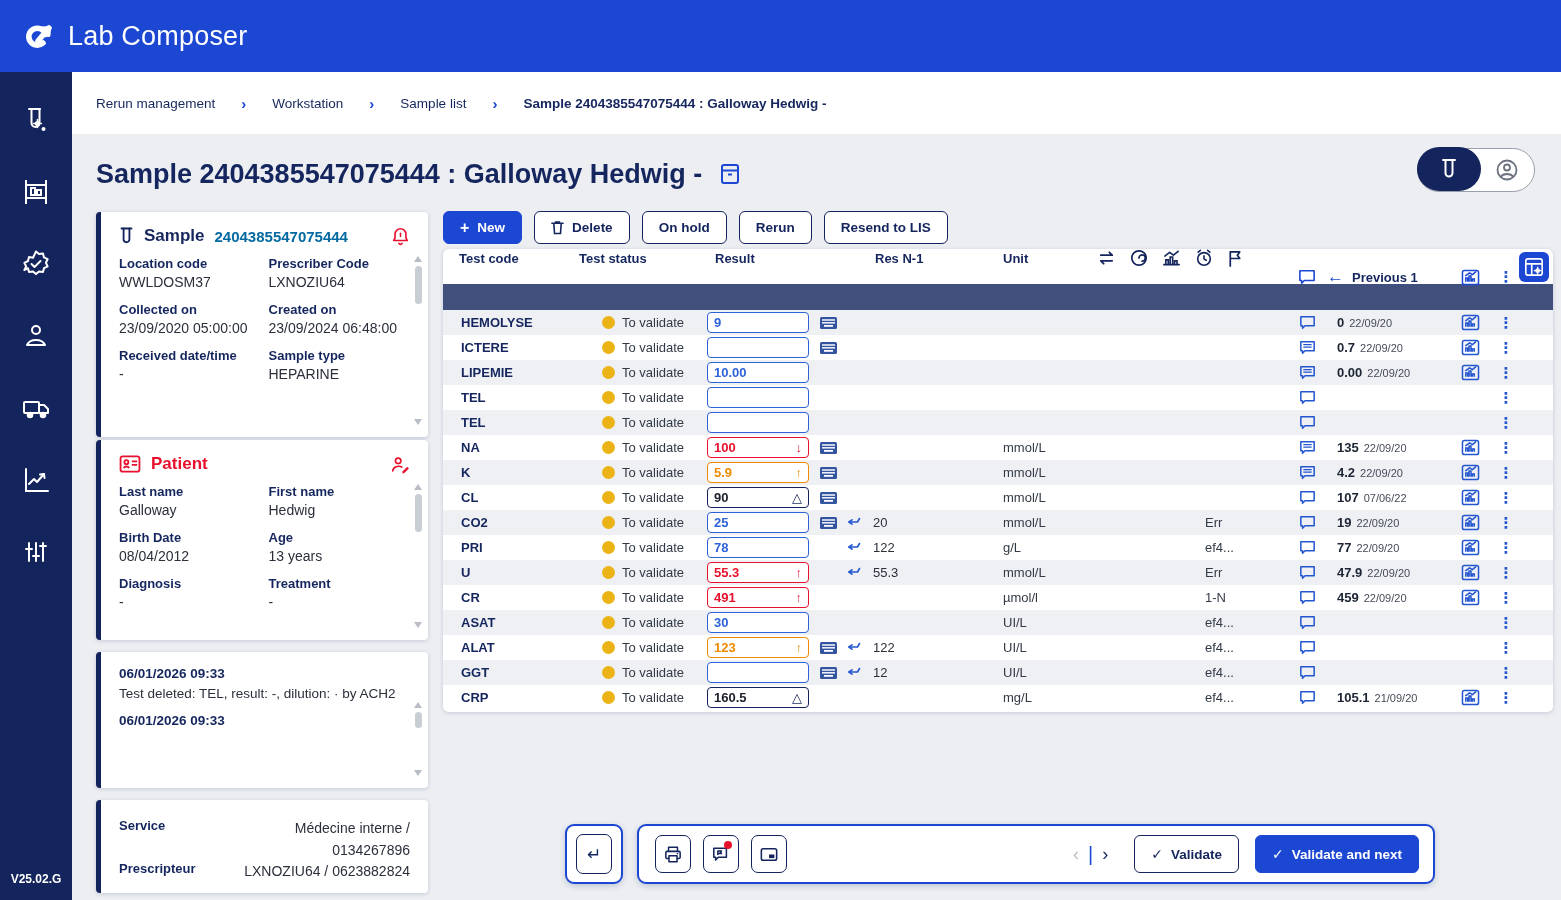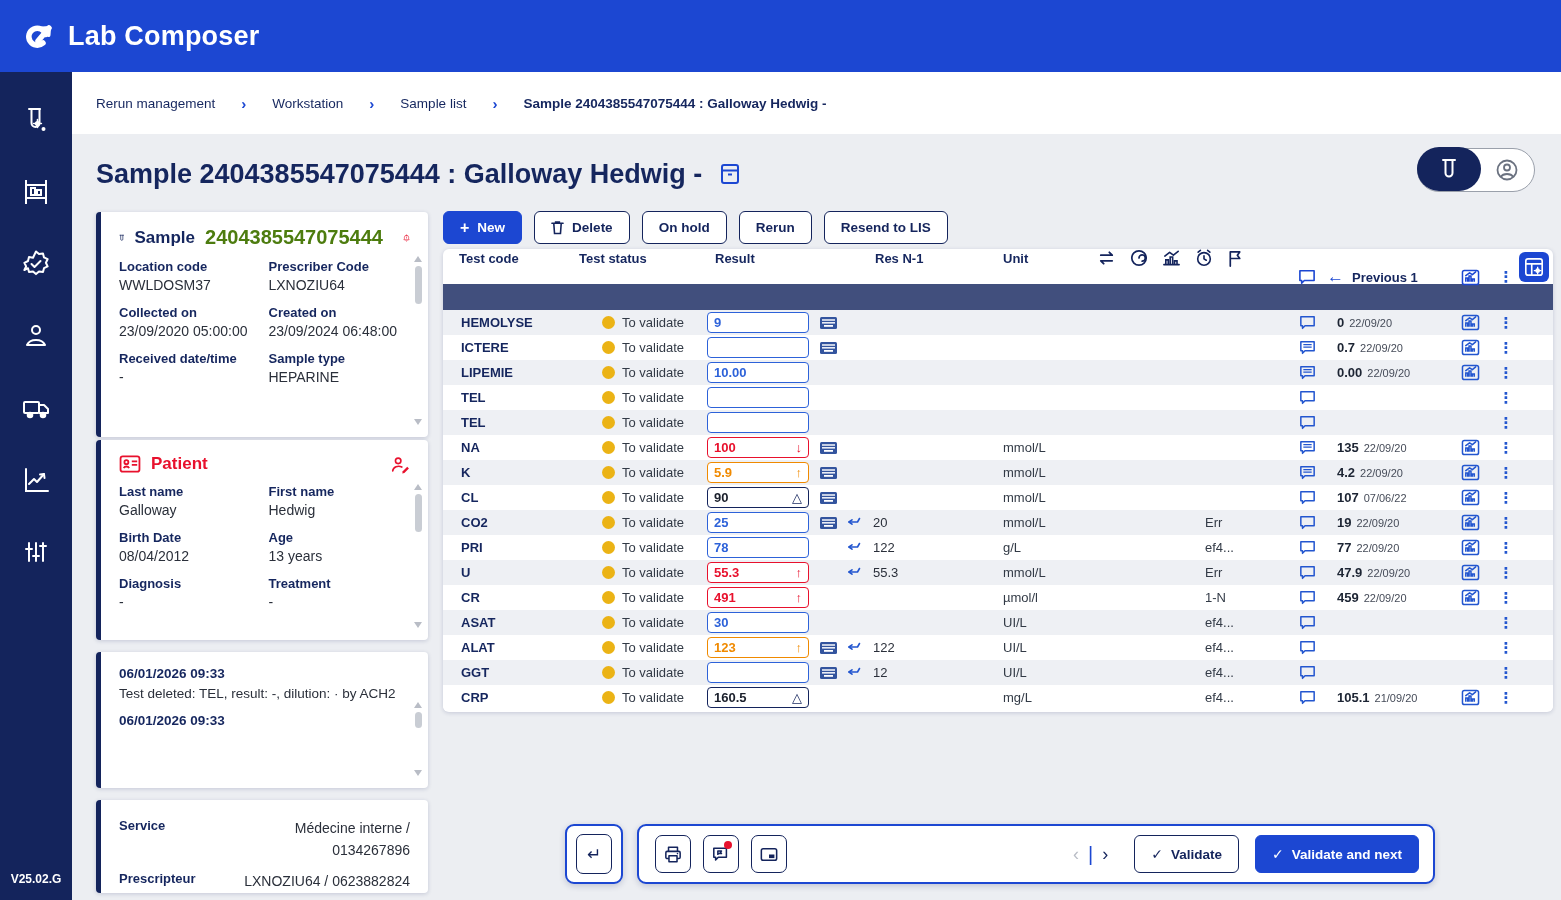--- a/index.html
+++ b/index.html
@@ -3,21 +3,21 @@
 <meta charset="utf-8">
 <style>
   * { margin:0; padding:0; box-sizing:border-box; }
   html,body { width:1561px; height:900px; overflow:hidden;
     font-family:"Liberation Sans","DejaVu Sans",sans-serif; background:#eceef2; color:#15265e; }
 
   
   .topbar { position:absolute; left:0; top:0; width:1561px; height:72px; background:#1c47d2;
     display:flex; align-items:center; padding-left:22px; z-index:5; }
   .logo-mark { width:34px; height:34px; margin-right:12px; }
-  .logo-text { color:#fff; font-size:27px; font-weight:700; letter-spacing:.2px; }
+  .logo-text { color:#fff; font-size:27px; font-weight:400; letter-spacing:.2px; }
 
   
   .sidebar { position:absolute; left:0; top:72px; width:72px; height:828px; background:#14245c;
     display:flex; flex-direction:column; align-items:center; padding-top:12px; z-index:4; }
   .side-icon { width:72px; height:72px; display:flex; align-items:center; justify-content:center; cursor:pointer; }
   .side-icon svg { width:30px; height:30px; }
   .version { position:absolute; left:0; bottom:14px; width:72px; text-align:center; color:#fff; font-size:12px; font-weight:700; }
 
   
   .breadcrumb-bar { position:absolute; left:72px; top:72px; width:1489px; height:62px; background:#fff;
@@ -35,34 +35,34 @@
   .view-toggle .seg-tube { width:64px; height:44px; margin:-1.5px 0 0 -1.5px; background:#14245c; border-radius:24px;
     display:flex; align-items:center; justify-content:center; cursor:pointer; }
   .view-toggle .seg-person { flex:1; display:flex; align-items:center; justify-content:center; cursor:pointer; }
 
   
   .card { position:absolute; left:96px; width:332px; background:#fff; border-left:5px solid #14245c;
     border-radius:4px; box-shadow:0 1px 4px rgba(20,36,92,.18); padding:14px 18px 10px 18px; }
   .card-head { display:flex; align-items:center; gap:10px; margin-bottom:10px; }
   .card-title { font-size:17px; font-weight:700; color:#15265e; }
   .card-title.red { color:#e8112d; }
-  .card-id { font-size:20px; font-weight:700; color:#4d7c0f; }
+  .card-id { font-size:15px; font-weight:700; color:#0369a1; }
   .card-head .spacer { flex:1; }
   .field-grid { display:grid; grid-template-columns:1fr 1fr; row-gap:12px; column-gap:8px; }
   .f-label { font-size:13px; font-weight:700; color:#15265e; margin-bottom:3px; }
   .f-value { font-size:14px; color:#2a2f3a; }
   .vscroll { position:absolute; right:5px; top:44px; bottom:12px; width:10px; display:flex; flex-direction:column; align-items:center; }
   .vscroll .tri-up { width:0; height:0; border-left:4px solid transparent; border-right:4px solid transparent; border-bottom:6px solid #b9bdc6; }
   .vscroll .tri-dn { width:0; height:0; border-left:4px solid transparent; border-right:4px solid transparent; border-top:6px solid #b9bdc6; margin-top:auto; }
   .vscroll .thumb { width:7px; height:38px; border-radius:4px; background:#c9cdd4; margin-top:4px; }
 
   .hist-date { font-size:13.5px; font-weight:700; color:#15265e; margin-bottom:5px; }
   .hist-text { font-size:13.5px; color:#2a2f3a; margin-bottom:12px; }
 
-  .svc-grid { display:grid; grid-template-columns:120px 1fr; row-gap:10px; align-items:start; padding-top:4px; }
+  .svc-grid { display:grid; grid-template-columns:120px 1fr; align-items:start; padding-top:4px; }
   .svc-label { font-size:13px; font-weight:700; color:#15265e; }
   .svc-value { font-size:14px; color:#2a2f3a; text-align:right; line-height:1.55; }
 
   
   .tbl-toolbar { position:absolute; left:443px; top:211px; display:flex; gap:12px; }
   .btn { height:33px; border-radius:6px; border:1.5px solid #14245c; background:#fff; color:#14245c;
     font-size:13.5px; font-weight:700; display:flex; align-items:center; gap:8px; padding:0 16px; cursor:pointer;
     font-family:inherit; }
   .btn.primary { background:#1c47d2; border-color:#1c47d2; color:#fff; }
 

